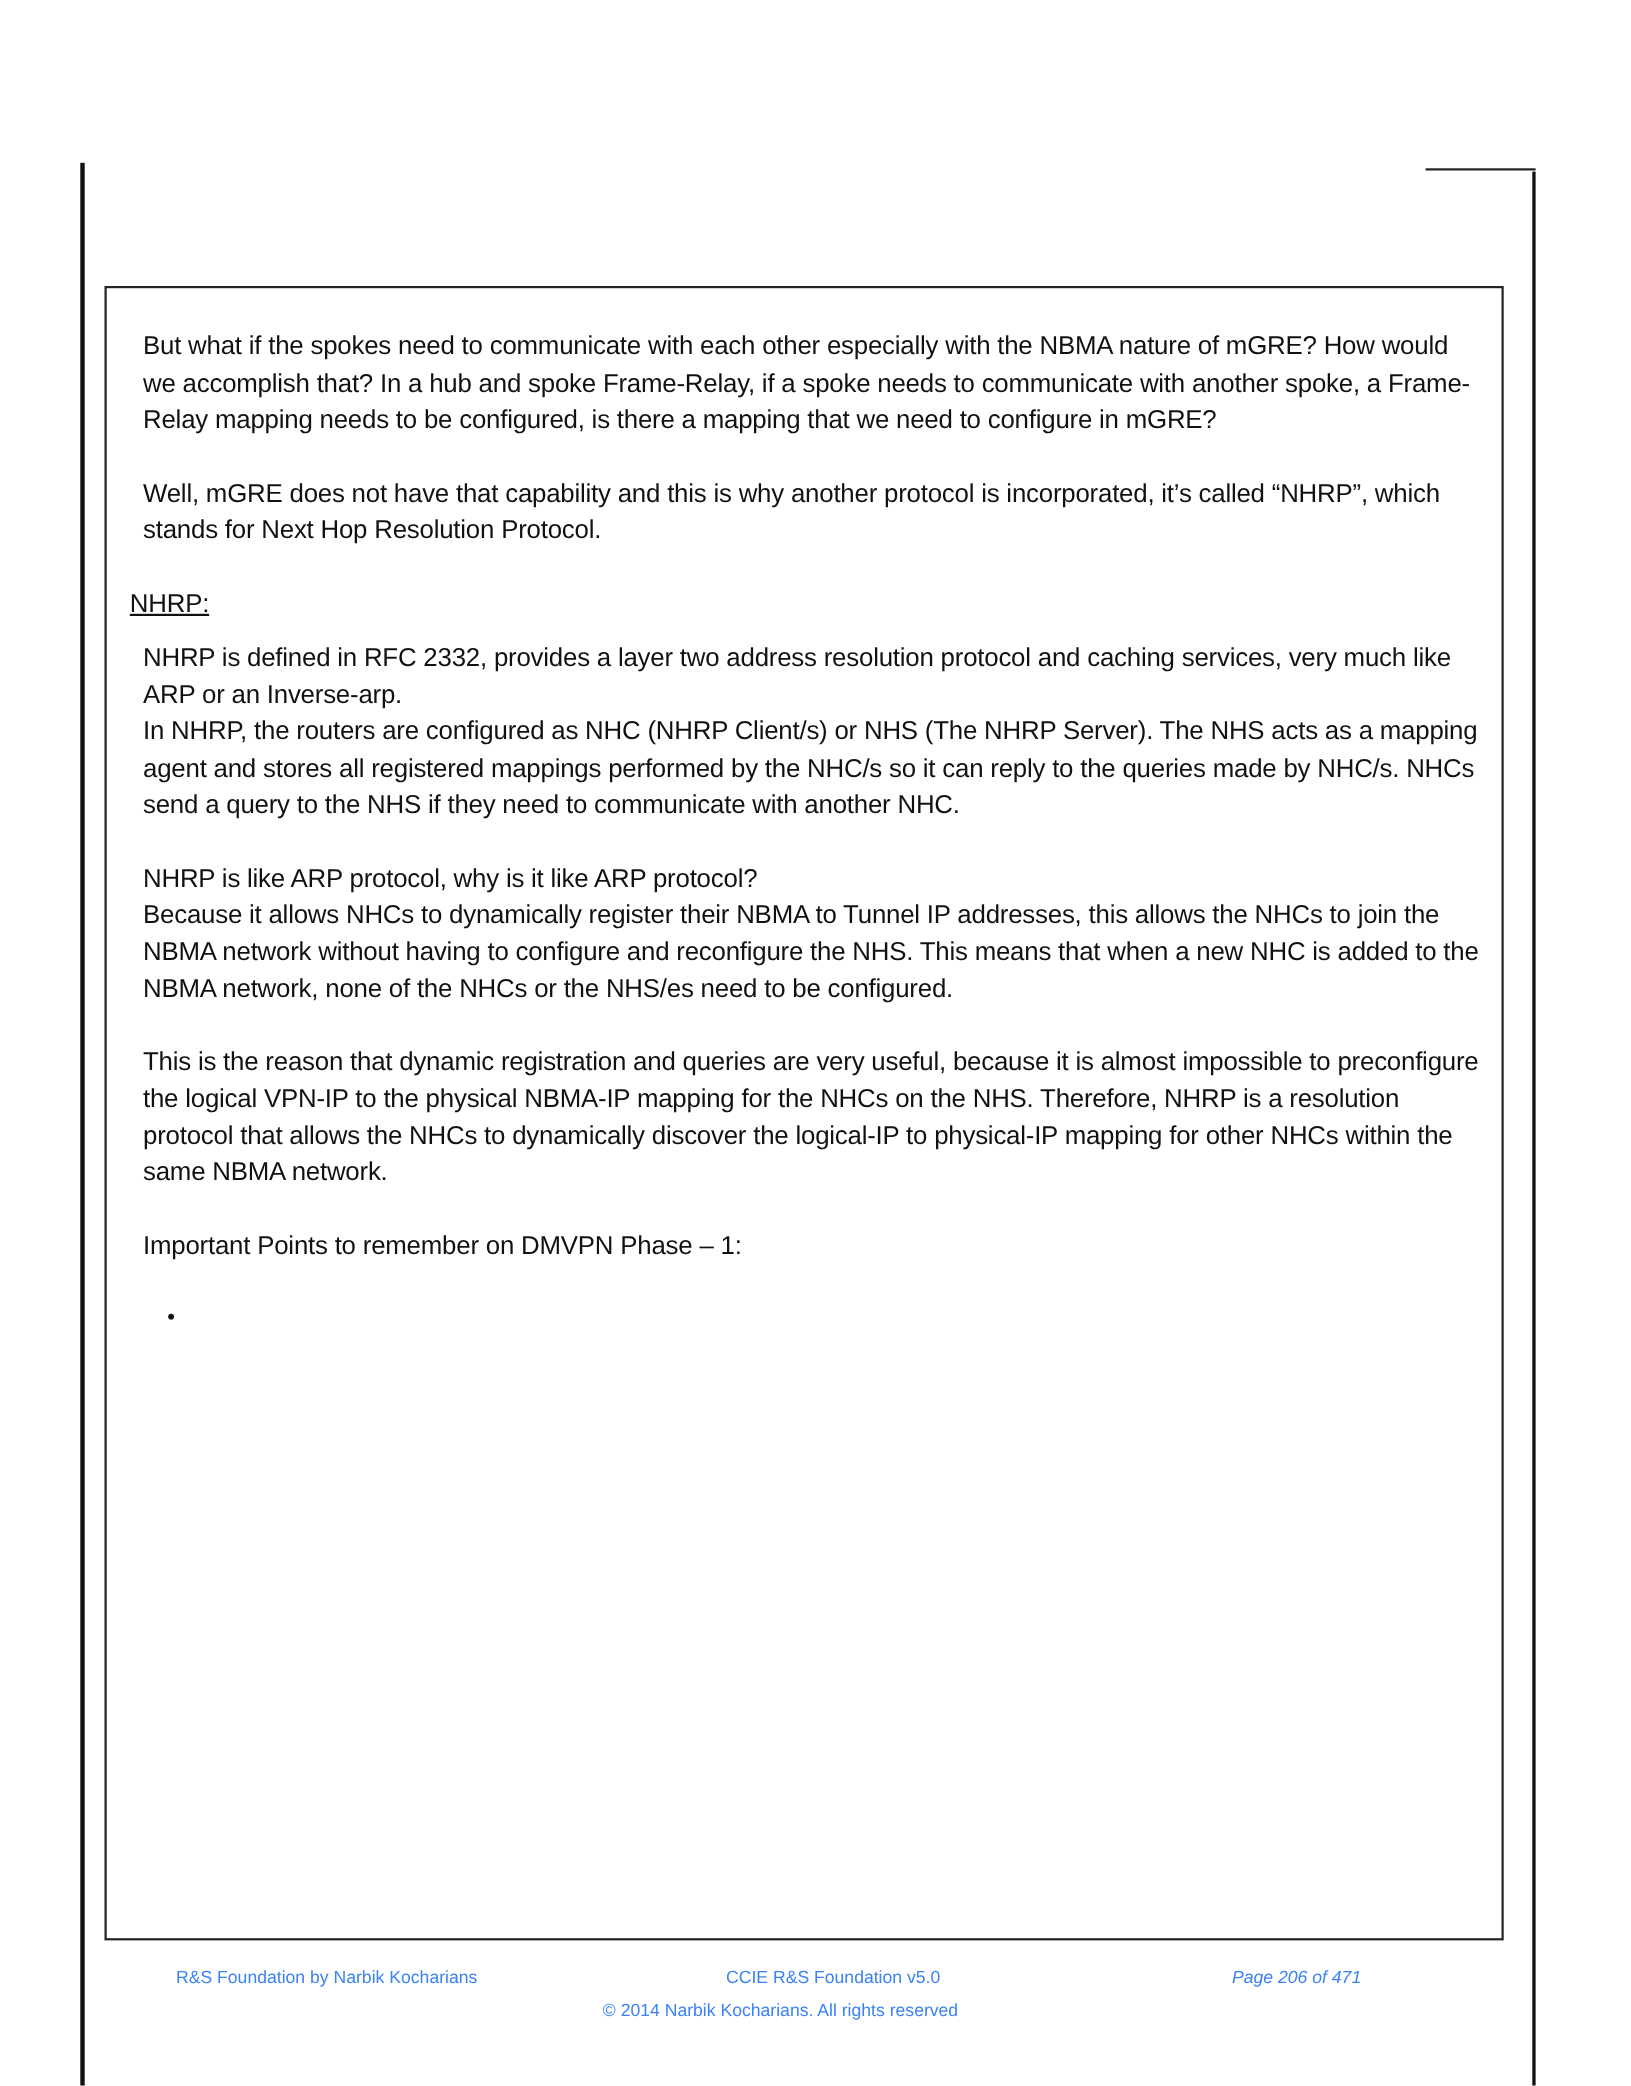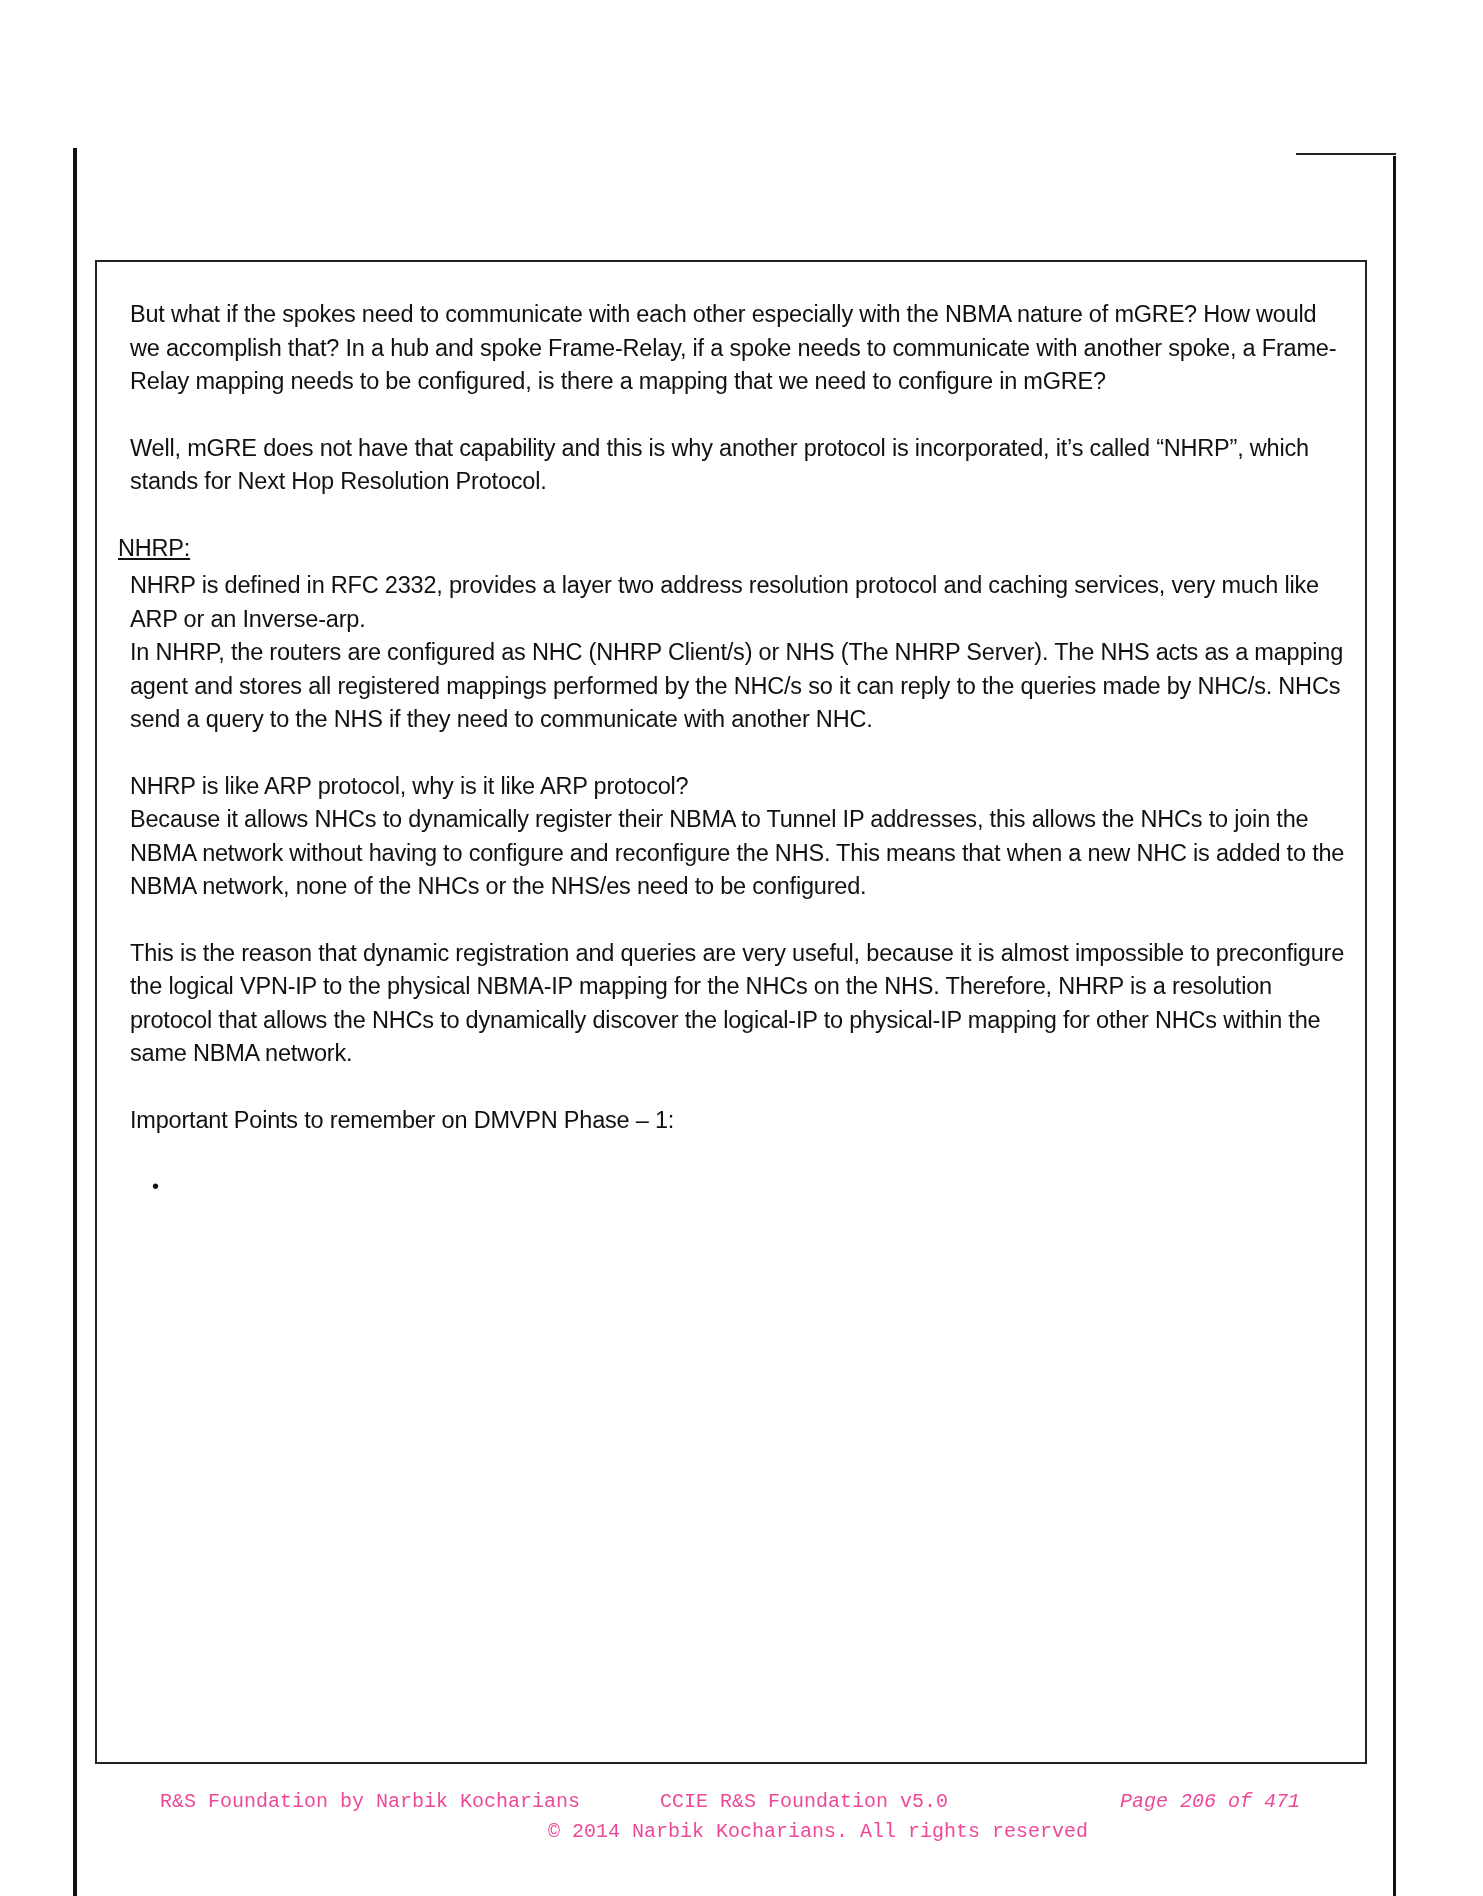--- a/index.html
+++ b/index.html
@@ -62,21 +62,21 @@
   }
   .content p {
     margin: 0 0 33px 12px;
   }
   .content p.tight {
     margin-bottom: 0;
   }
   .heading-nhrp {
     text-decoration: underline;
     display: inline-block;
-    margin-bottom: 4px;
+    margin-bottom: 16px;
   }
   .bullet-list {
     list-style: none;
     margin: 0;
     padding: 0;
   }
   .bullet-item {
     display: flex;
     align-items: baseline;
     padding-left: 34px;
@@ -85,23 +85,23 @@
     display: inline-block;
     width: 42px;
     font-size: 20px;
   }
   
   .footer {
     position: absolute;
     left: 130px;
     top: 1790px;
     width: 1180px;
-    font-family: Liberation Mono, monospace;
-    font-size: 20px;
-    color: #ec4899;
+    font-family: Liberation Sans, sans-serif;
+    font-size: 16px;
+    color: #3b82f6;
   }
   .footer-row {
     position: relative;
     height: 28px;
   }
   .footer-left {
     position: absolute;
     left: 30px;
     top: 0;
   }

